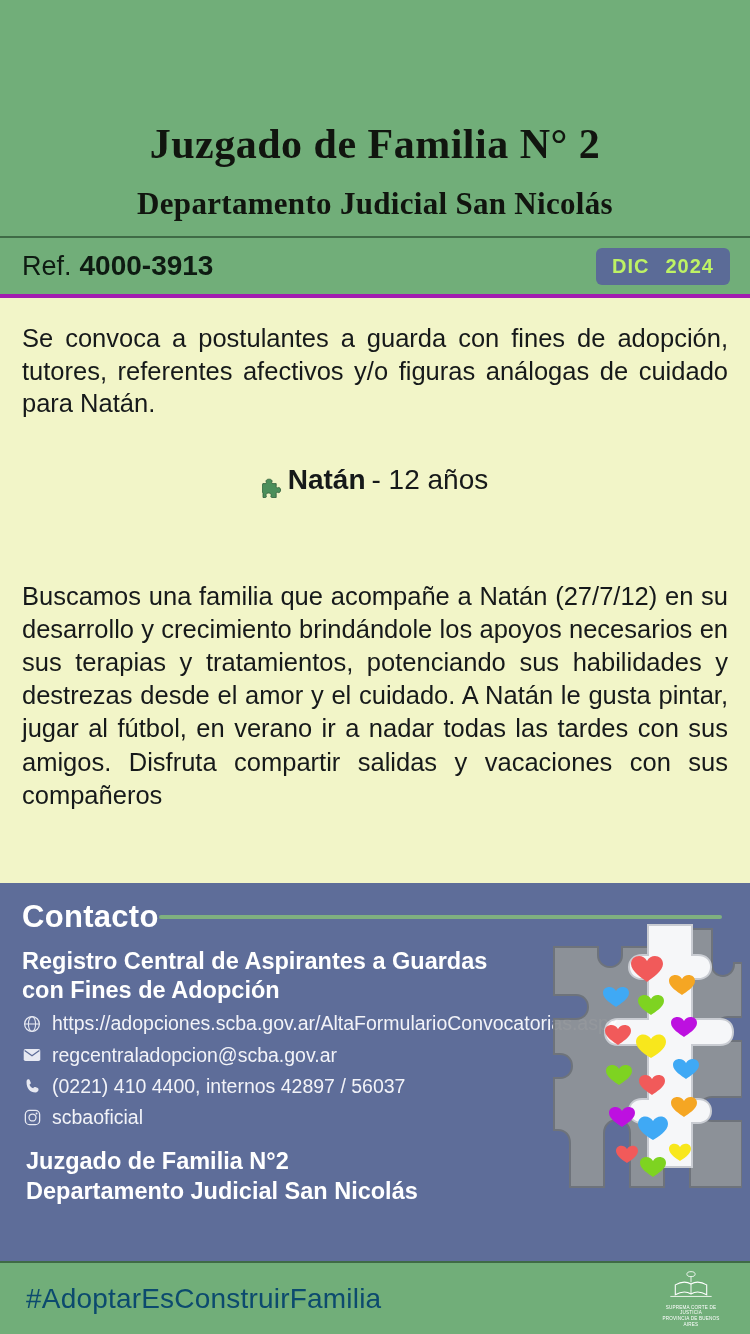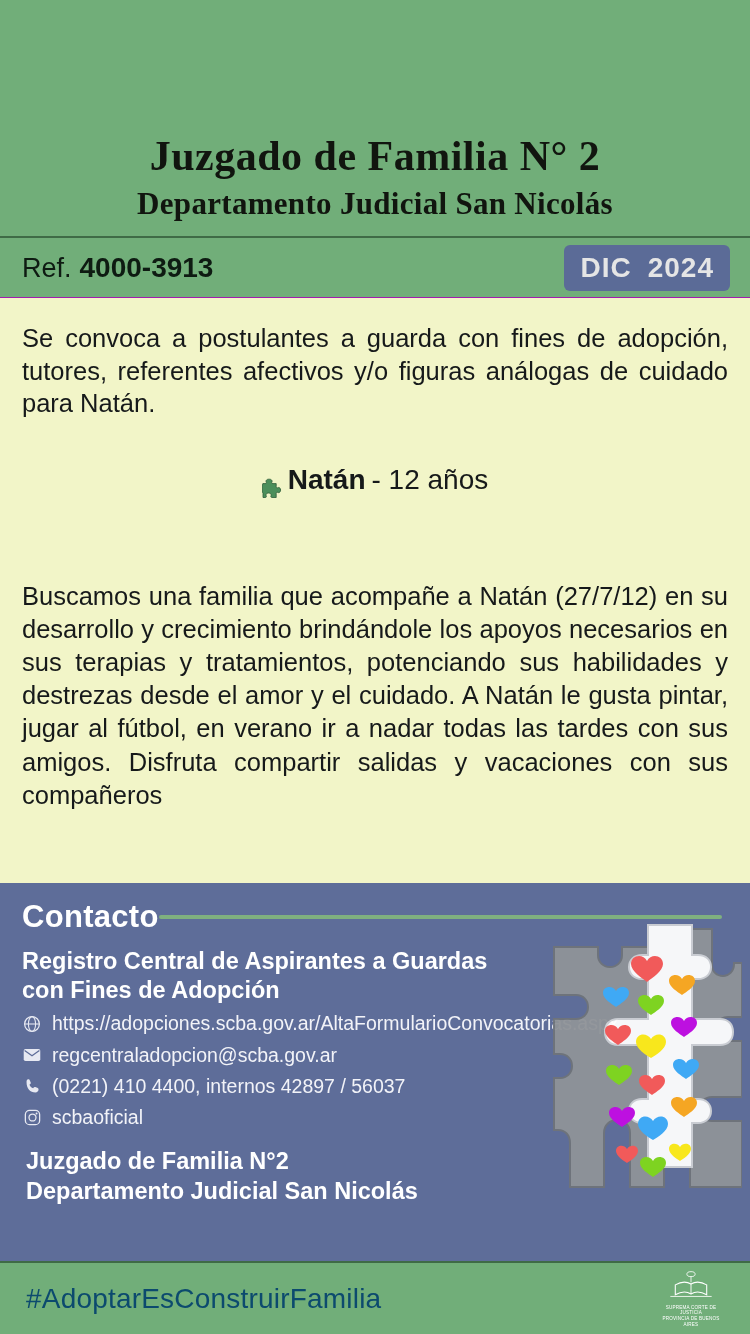--- a/index.html
+++ b/index.html
@@ -20,20 +20,21 @@
   .header {
     background: #71ae79;
     height: 238px;
     width: 100%;
     display: flex;
     flex-direction: column;
     align-items: center;
     justify-content: flex-end;
     padding-bottom: 14px;
     border-bottom: 2px solid #3f6b46;
+    gap: 12px;
   }
   .header-title {
     font-family: "Liberation Serif", serif;
     font-weight: bold;
     font-size: 42px;
     color: #11150f;
     letter-spacing: 0.5px;
     margin-bottom: 6px;
     text-align: center;
   }
@@ -48,37 +49,37 @@
 
   
   .refbar {
     background: #71ae79;
     height: 60px;
     width: 100%;
     display: flex;
     align-items: center;
     justify-content: space-between;
     padding: 0 20px 0 22px;
-    border-bottom: 1px solid #a21caf;
+    border-bottom: 4px solid #a21caf;
   }
   .ref-left {
     font-size: 27px;
     color: #0e1b12;
     display: flex;
     align-items: baseline;
     gap: 8px;
   }
   .ref-label { font-weight: normal; }
   .ref-number { font-weight: bold; font-size: 28px; }
   .date-chip {
     background: #5b6b97;
-    color: #e5e5e5;
+    color: #bef264;
     border-radius: 6px;
     padding: 7px 16px;
-    font-size: 28px;
+    font-size: 20px;
     font-weight: bold;
     letter-spacing: 1px;
     display: flex;
     gap: 16px;
   }
 
   
   .body {
     background: #f2f5c8;
     padding: 24px 22px 0 22px;

